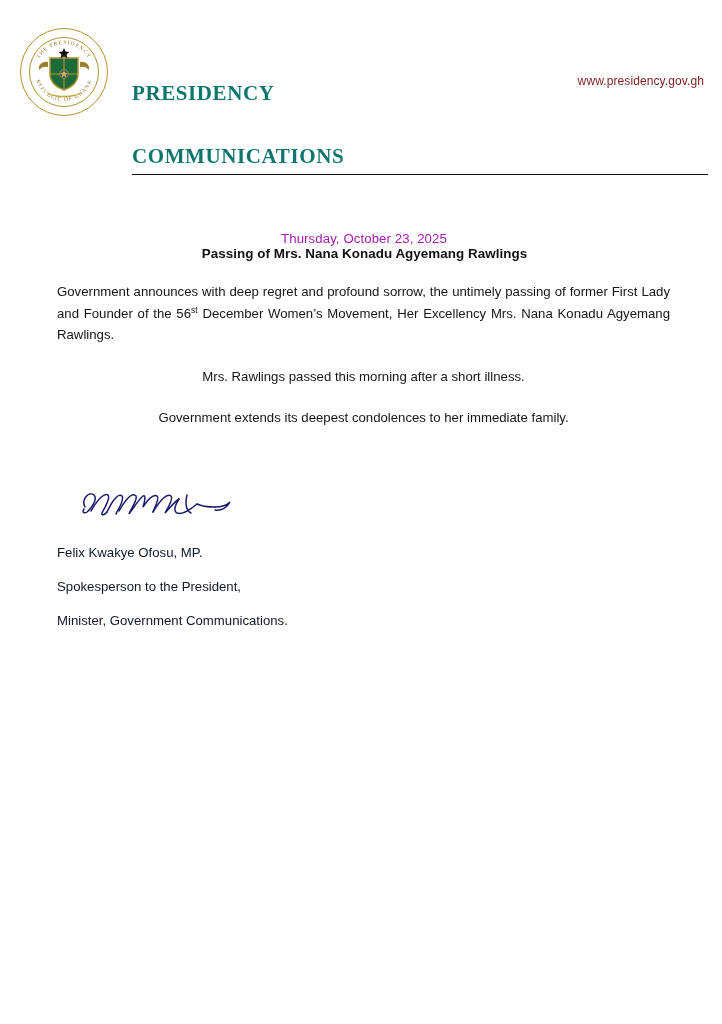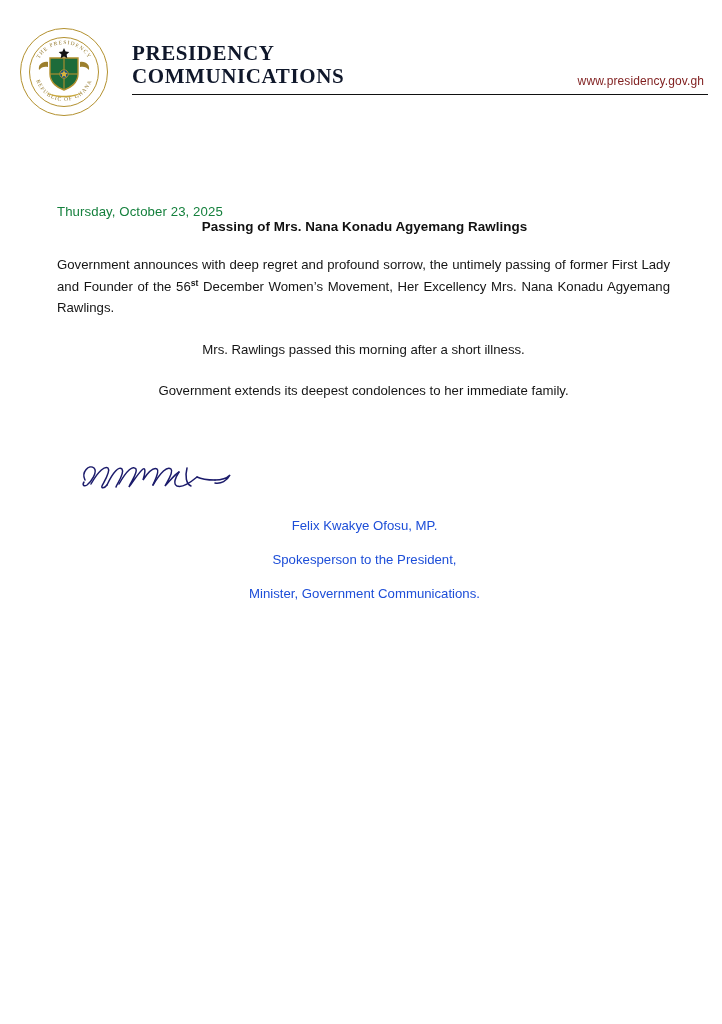--- a/index.html
+++ b/index.html
@@ -64,21 +64,22 @@
     padding-top: 16px;
     flex: 1 1 auto;
     min-width: 0;
   }
   .brand-line1, .brand-line2 {
     font-family: "Liberation Serif", serif;
     font-weight: bold;
     font-size: 21px;
     letter-spacing: 0.6px;
     line-height: 23px;
-    color: #0f172a;
+    color: #0f766e;
+    margin-top: 40px;
   }
   .brand-rule {
     border-bottom: 1.6px solid #111111;
     margin-top: 6px;
     margin-right: -36px;
   }
 
   .website {
     position: absolute;
     right: 18px;
@@ -88,24 +89,24 @@
     font-family: "Liberation Sans", sans-serif;
     letter-spacing: 0.1px;
   }
 
   
   .content {
     padding: 0 50px 0 57px;
   }
 
   .date {
-    text-align: left;
+    text-align: center;
     font-size: 13.2px;
-    color: #15803d;
-    margin-top: 88px;
+    color: #a21caf;
+    margin-top: 56px;
     padding-right: 1px;
     letter-spacing: 0.1px;
   }
 
   .title {
     text-align: center;
     font-weight: bold;
     font-size: 13.4px;
     color: #111;
     letter-spacing: 0.05px;
@@ -118,37 +119,35 @@
     margin-top: 20px;
     color: #151515;
     padding-right: 2px;
   }
   .para.short { text-align: center; }
 
   sup {
     font-size: 8.6px;
     vertical-align: super;
     line-height: 0;
-    font-weight: bold;
   }
 
   
   .signature-area {
     margin-top: 56px;
     padding-left: 18px;
     height: 44px;
   }
   .sig-svg { display: block; }
 
   .sign-line {
     font-size: 13.2px;
     line-height: 20px;
-    color: #1d4ed8;
+    color: #0f172a;
     margin-top: 14px;
-    text-align: center;
   }
   .sign-line + .sign-line { margin-top: 14px; }
 </style>
 </head>
 <body>
 
 <div class="page">
 
   <div class="letterhead">
 

